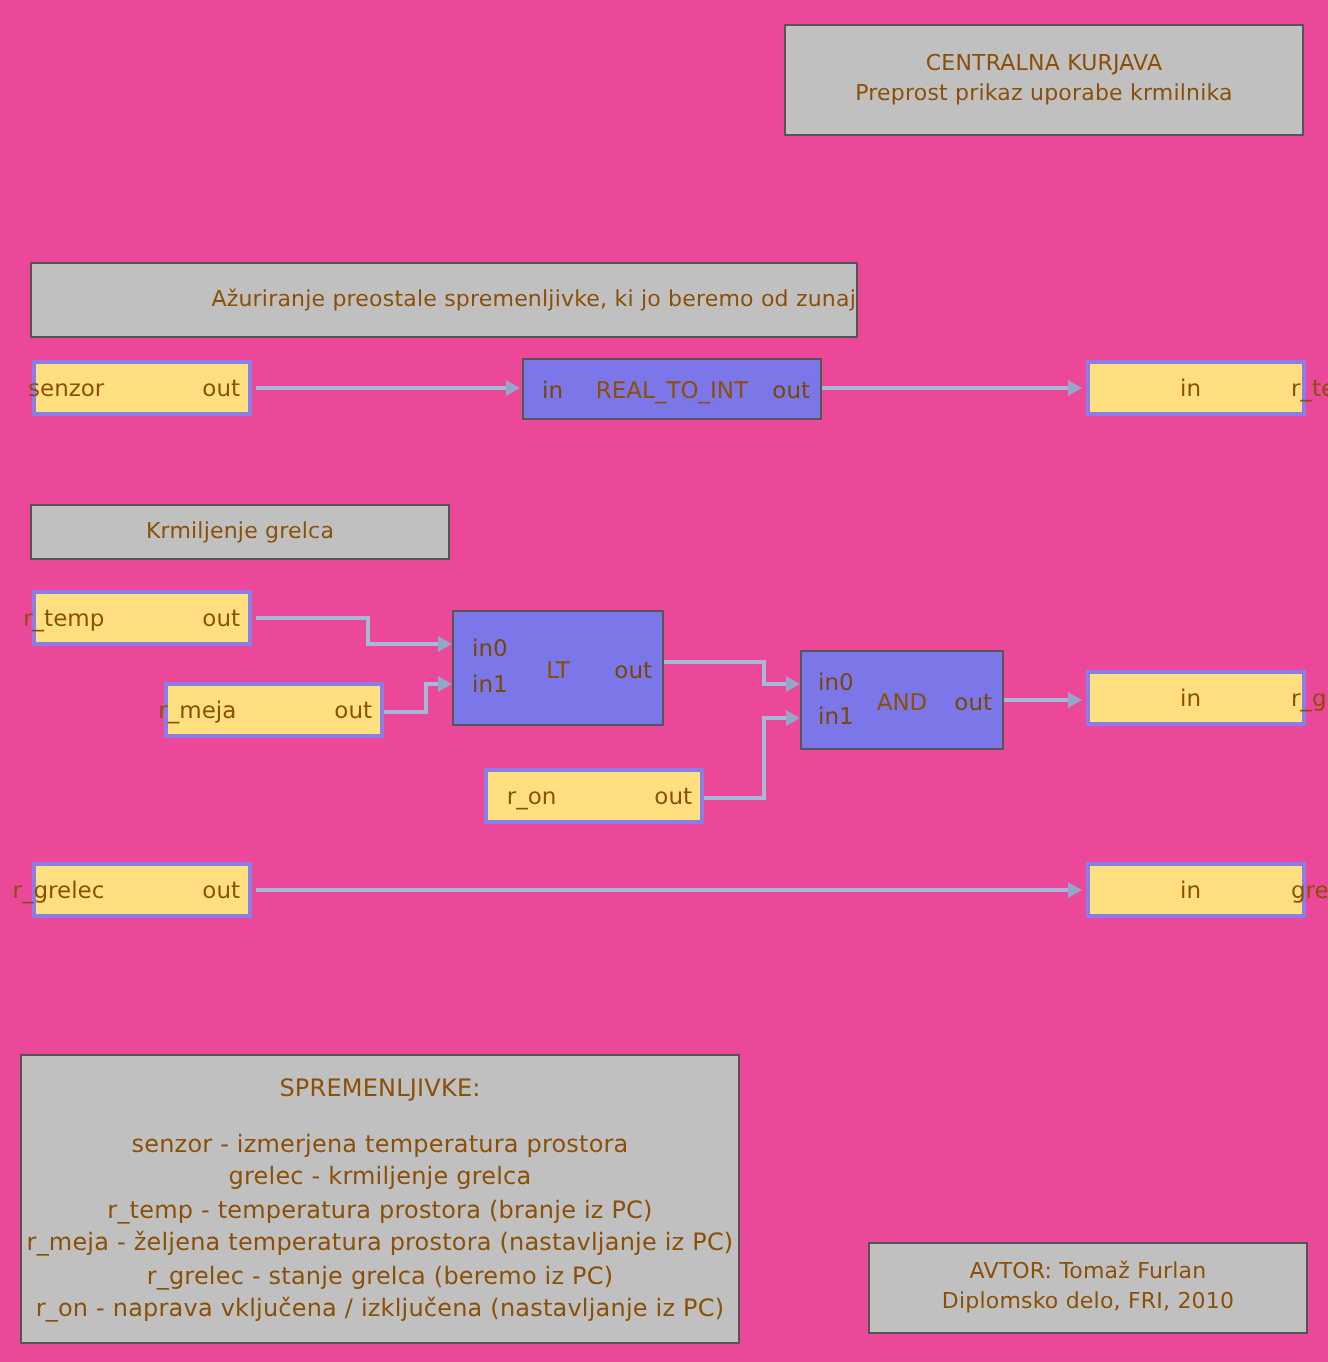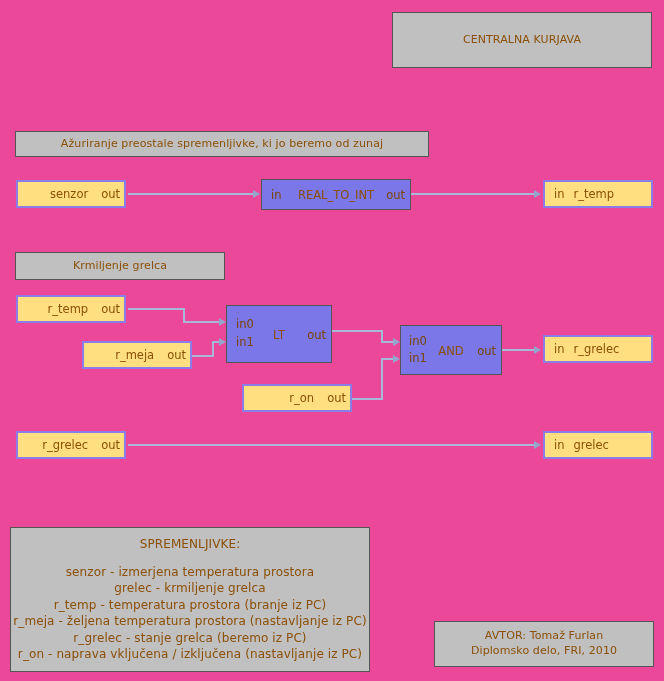--- a/index.html
+++ b/index.html
@@ -46,21 +46,21 @@
     position: absolute;
     background: #ffdf80;
     border: 2px solid #8a7de8;
     box-sizing: border-box;
     color: #8b4f06;
     font-size: 11.5px;
     display: flex;
     align-items: center;
     box-shadow: 0 0 0 0 transparent;
   }
-  .varblk .lbl { white-space: pre; }
+  .varblk .lbl { white-space: pre; margin-left: 36px; }
   
   .varblk.out-var {
     justify-content: flex-end;
     padding-right: 4px;
     gap: 13px;
   }
   .varblk.in-var {
     justify-content: flex-start;
     padding-left: 9px;
     gap: 9px;
@@ -102,23 +102,24 @@
     border-left: 7px solid #93a7cd;
   }
 </style>
 </head>
 <body>
 
 <div id="canvas">
 
   <div class="banner" style="left:392px; top:12px; width:260px; height:56px;">
     <span class="ln">CENTRALNA KURJAVA</span>
-  </div>
-
-  <div class="banner" style="left:15px; top:131px; width:414px; height:26px;">
+    <span class="ln">Preprost prikaz uporabe krmilnika</span>
+  </div>
+
+  <div class="banner" style="left:15px; top:131px; width:414px; height:38px;align-items:flex-end;">
     <span class="ln">Ažuriranje preostale spremenljivke, ki jo beremo od zunaj</span>
   </div>
 
   <div class="varblk out-var" style="left:16px; top:180px; width:110px; height:28px;">
     <span class="lbl">senzor</span>
     <span class="lbl">out</span>
   </div>
 
   <div class="wire-h" style="left:128px; top:193px; width:126px;"></div>
   <div class="arrow" style="left:253px; top:190px;"></div>

